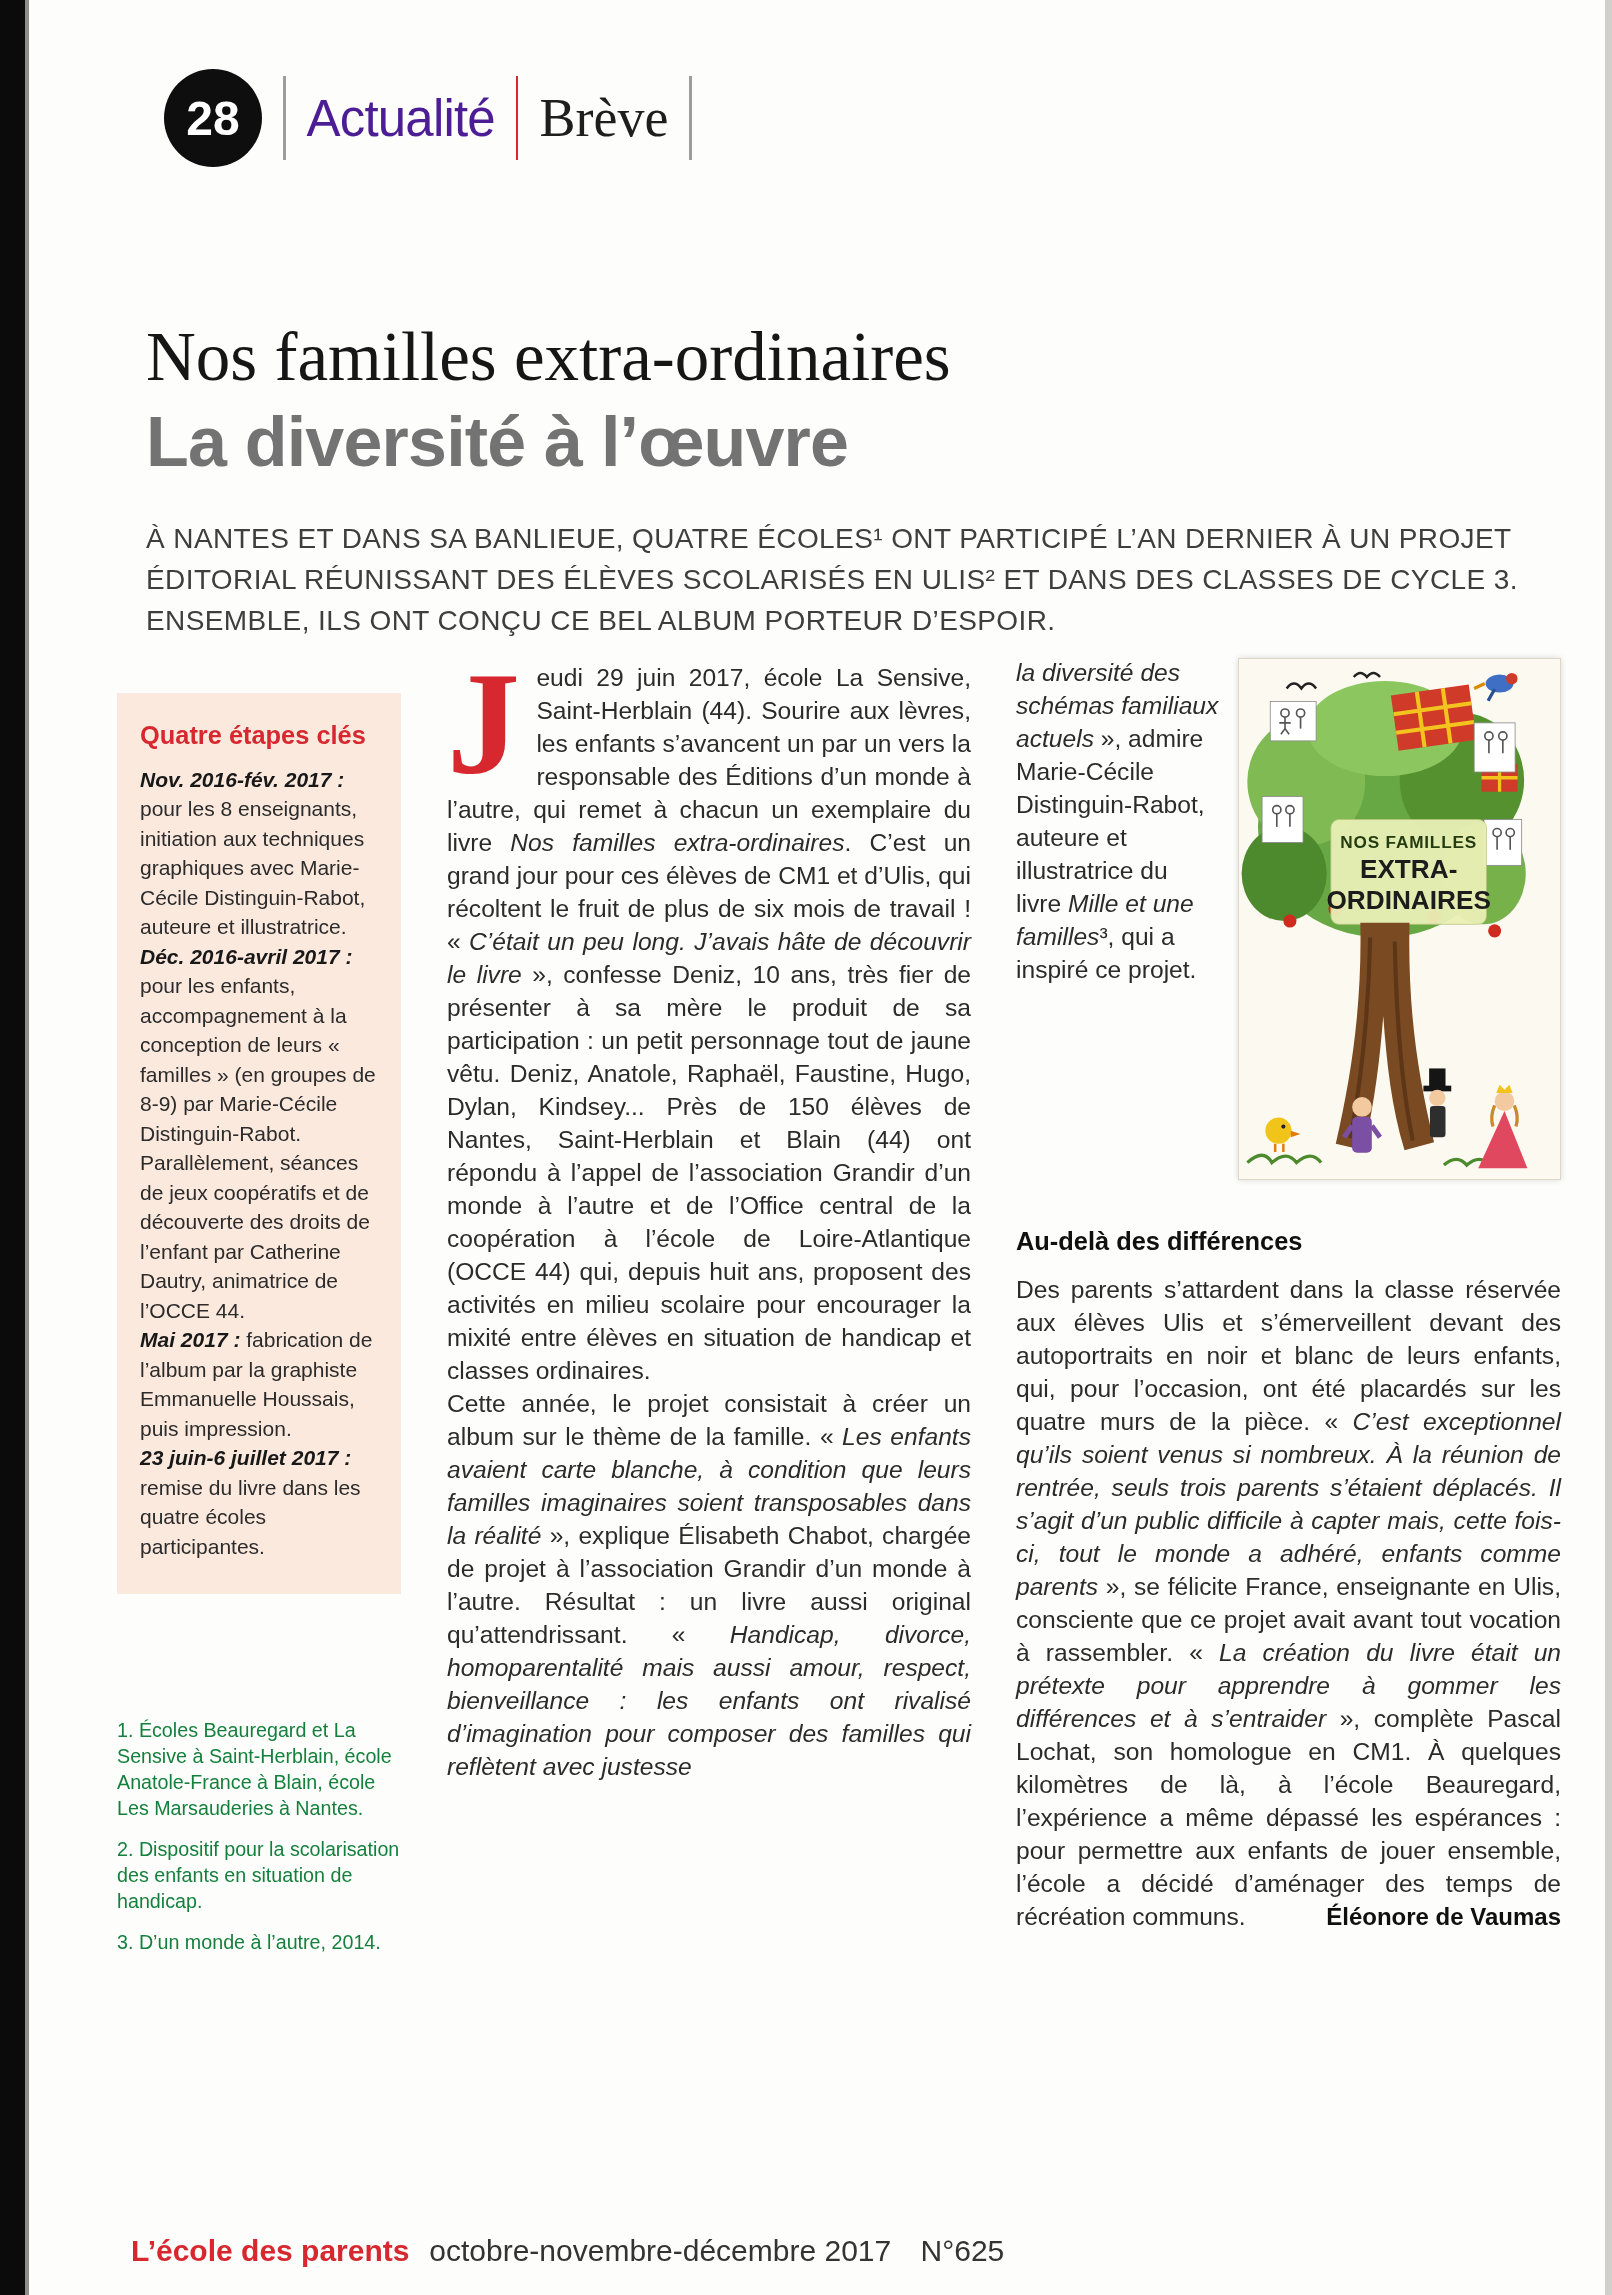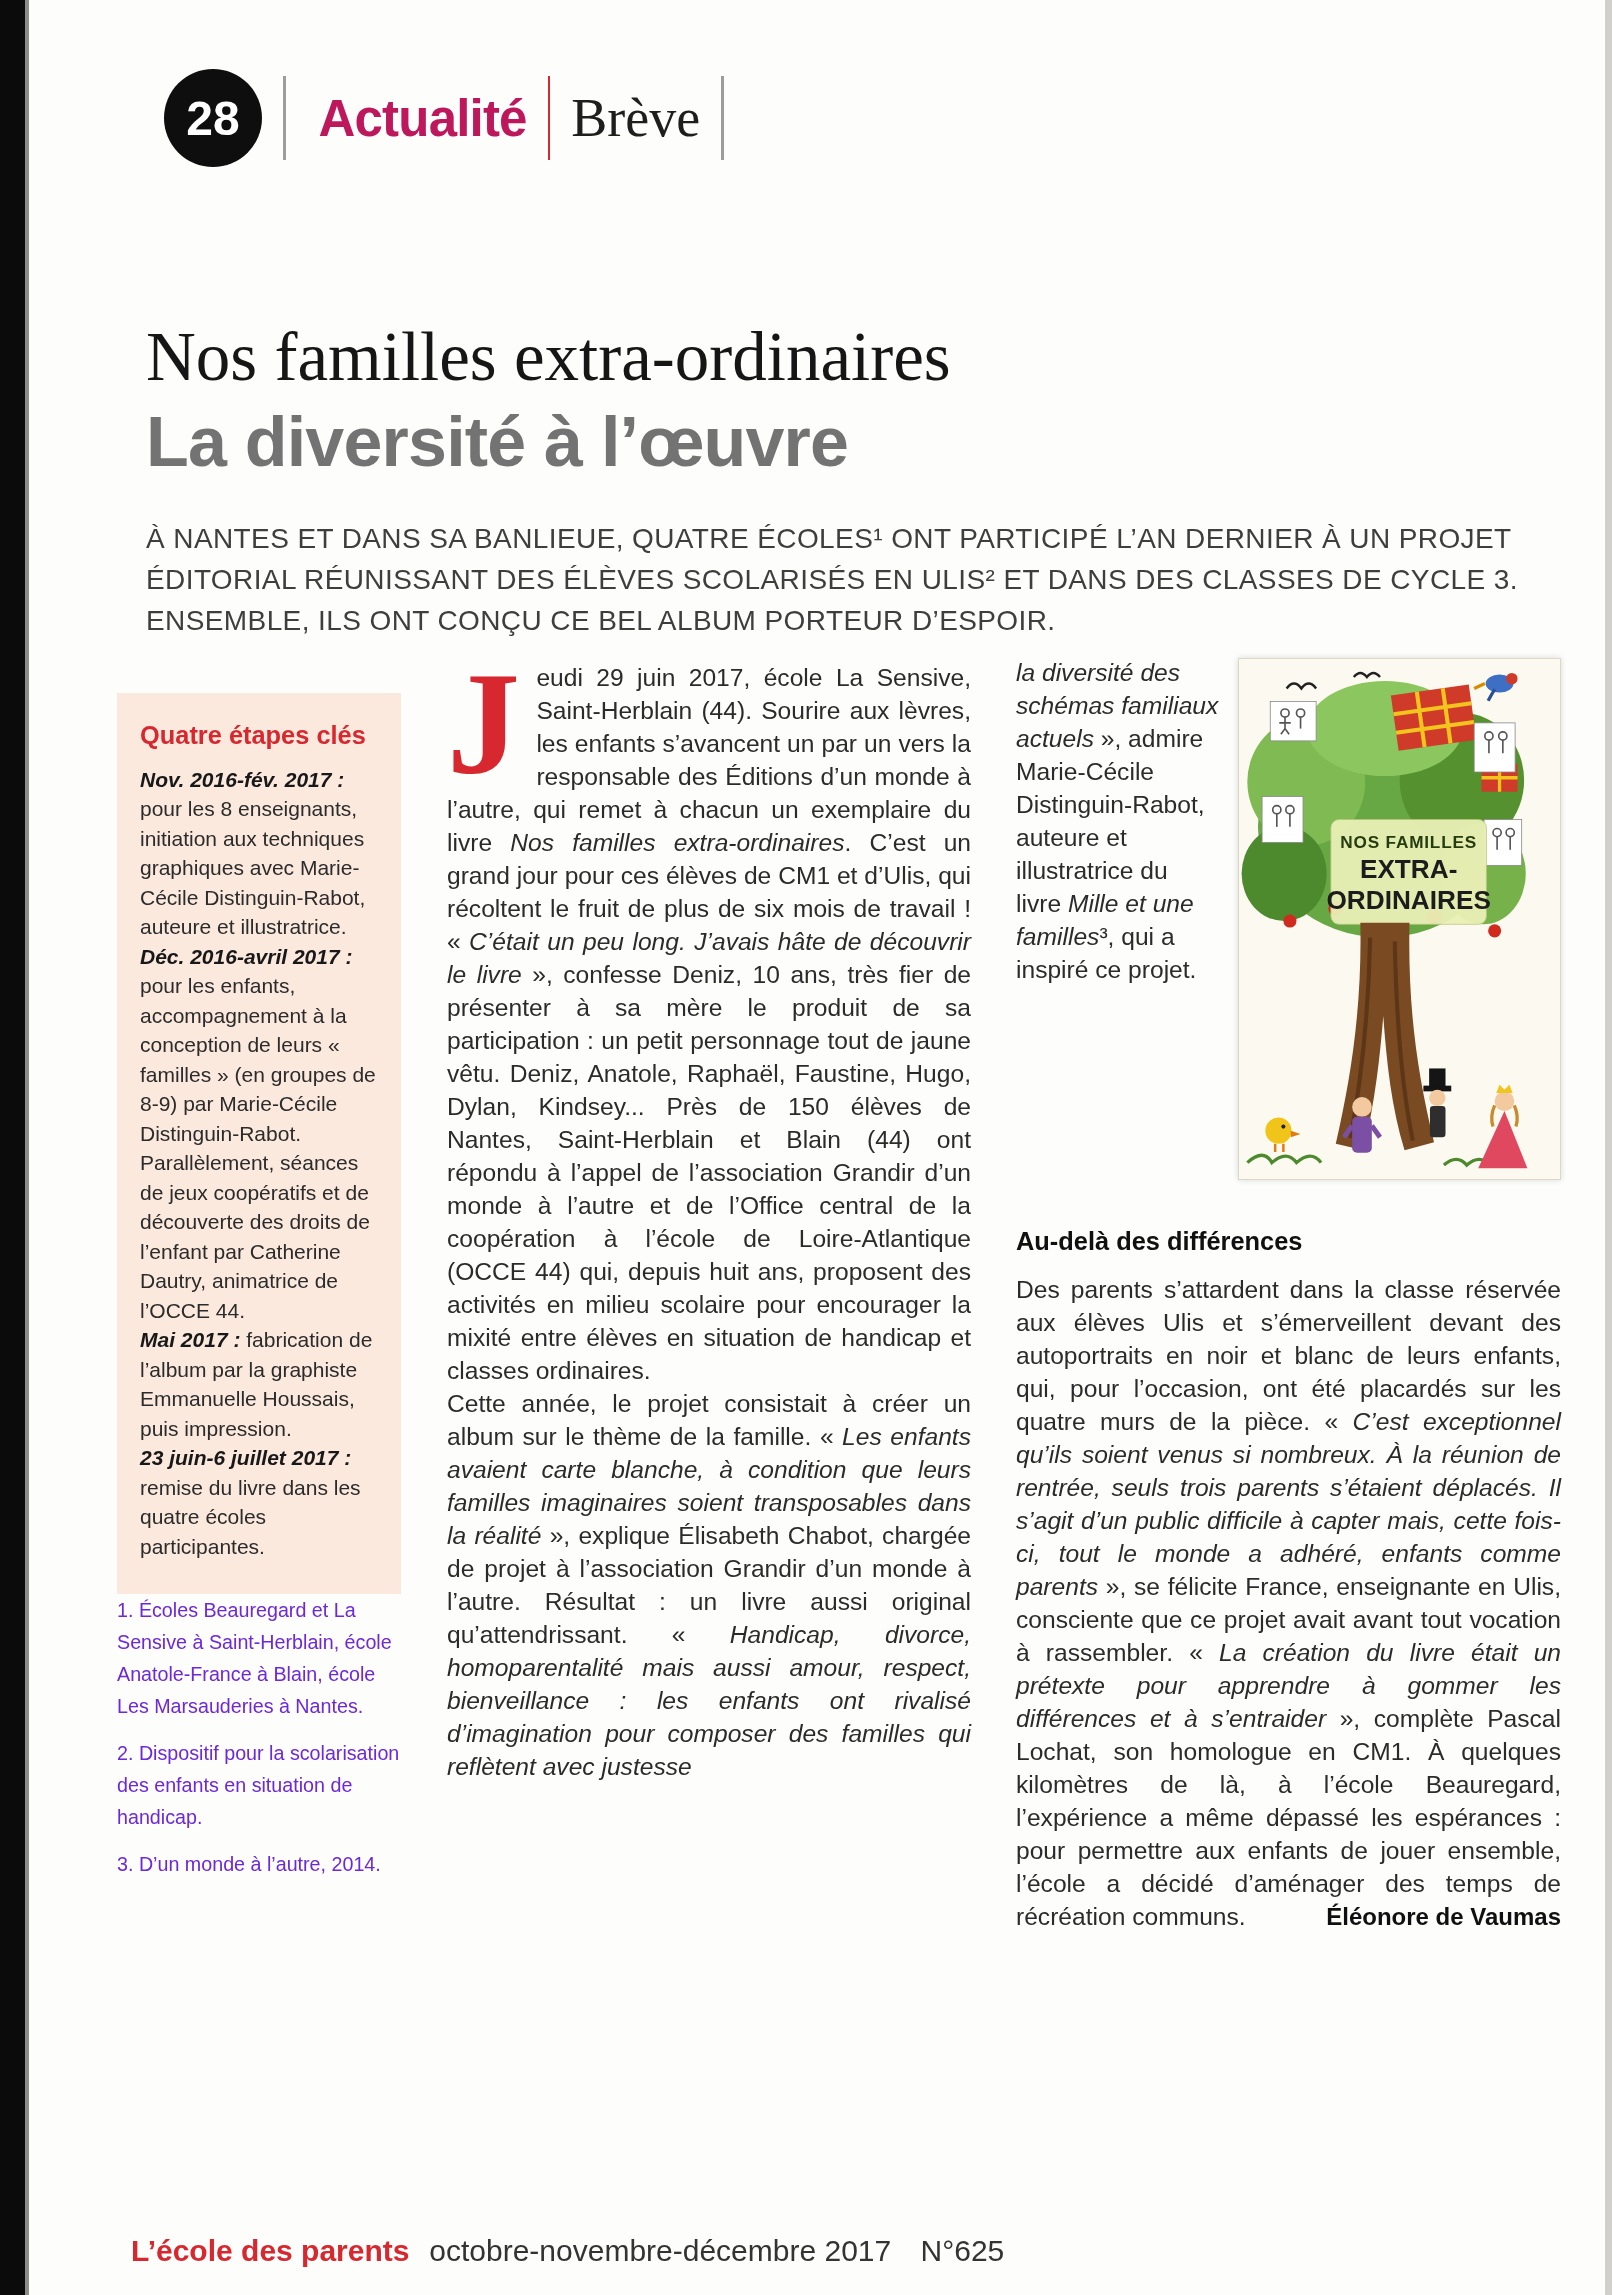--- a/index.html
+++ b/index.html
@@ -14,36 +14,36 @@
   .scan-right { position:absolute; right:0; top:0; width:8.2px; height:100%; background:#d2d0cb; }
 
   
   .kicker { position:absolute; left:164px; top:69px; display:flex; align-items:center; gap:21px; }
   .pagenum {
     width:98px; height:98px; border-radius:50%; background:#0e0e0e; color:#fff;
     font-size:48px; font-weight:bold; display:flex; align-items:center; justify-content:center;
   }
   .vbar { width:2.5px; height:84px; background:#9d9d9d; }
   .vbar.red { background:#d7282f; }
-  .section-label { font-size:51px; font-weight:bold; color:#be185d; letter-spacing:-0.8px;margin-left:12px; }
+  .section-label { font-size:51px; font-weight:normal; color:#4c1d95; letter-spacing:-0.8px; }
   .rubric-label { font-family:"Liberation Serif", serif; font-size:54px; color:#1e1e1e; }
 
   
   .headlines { position:absolute; left:146px; top:318px; width:1405px; }
   .title { font-family:"Liberation Serif", serif; font-weight:400; font-size:69px; color:#161616; }
   .subtitle { font-size:70px; font-weight:bold; color:#737373; margin-top:5px; letter-spacing:-0.8px; }
   .standfirst { margin-top:36px; font-size:28px; line-height:41px; color:#3e3e3e; letter-spacing:0.4px; }
 
   
   .col-left { position:absolute; left:117px; top:693px; width:284px; }
   .keybox { background:#fbe9de; padding:28px 23px 33px; }
   .keybox h3 { color:#d7282f; font-size:25.4px; margin-bottom:14.8px; }
   .step { font-size:21px; line-height:29.5px; color:#2b2b2b; }
   .step-date { font-weight:bold; font-style:italic; color:#181818; }
-  .footnotes { font-size:19.7px; line-height:32px; color:#6d28d9; }
+  .footnotes { margin-top:123px; font-size:19.7px; line-height:26px; color:#15803d; }
   .footnotes p { margin-bottom:14.8px; }
 
   .col-mid { position:absolute; left:447px; top:661px; width:524px; font-size:24.6px; line-height:33px; text-align:justify; }
   .dropcap {
     float:left; font-family:"Liberation Serif", serif; font-weight:bold; color:#d7282f;
     font-size:146px; line-height:113px; padding:6.6px 16.4px 0 0;
   }
 
   .col-right { position:absolute; left:1016px; top:656px; width:545px; font-size:24.6px; line-height:33px; }
   .bookcover {

